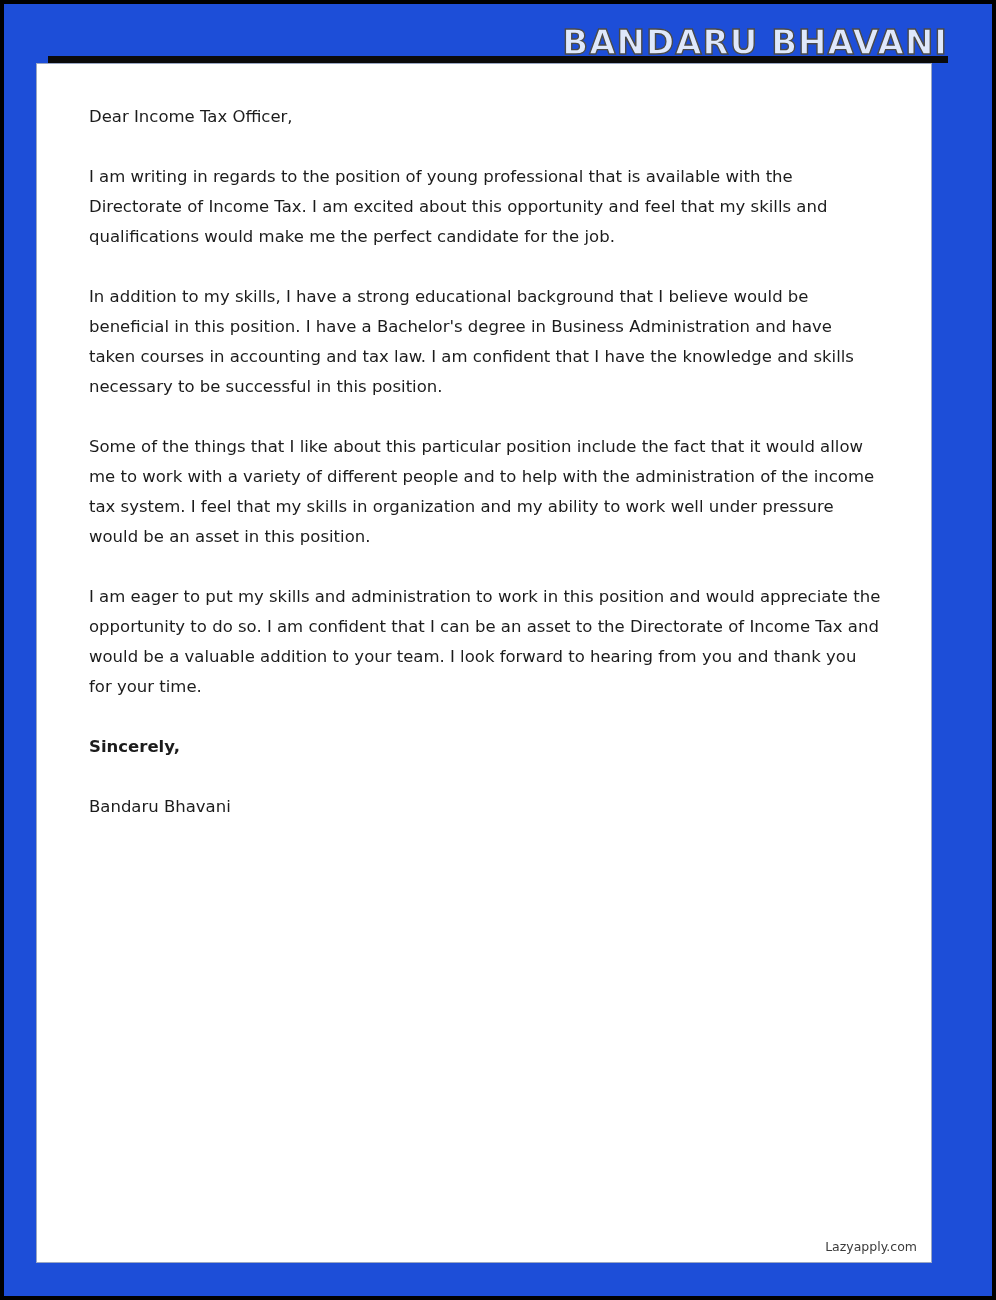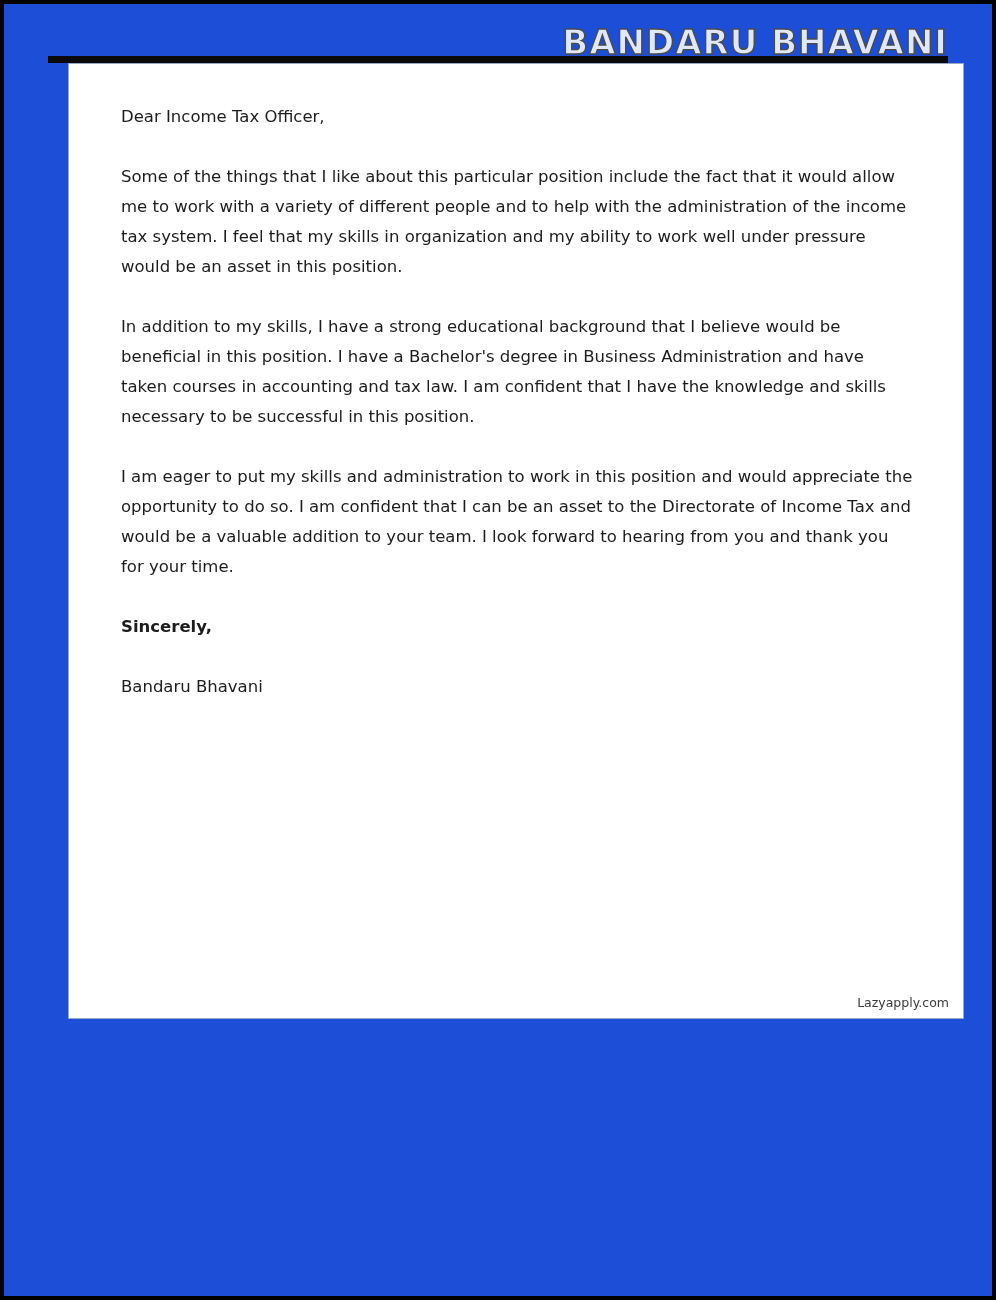--- a/index.html
+++ b/index.html
@@ -38,24 +38,24 @@
   .header-rule {
     position: absolute;
     left: 44px;
     top: 52px;
     width: 900px;
     height: 7px;
     background: #0a0a0a;
   }
   .sheet {
     position: absolute;
-    left: 64px;
+    left: 32px;
     top: 59px;
     width: 896px;
-    height: 956px;
+    height: 1200px;
     background: #ffffff;
     border: 1px solid #9aa7c4;
   }
   .letter {
     position: absolute;
     left: 52px;
     top: 38px;
     right: 48px;
     font-size: 16.5px;
     line-height: 30px;
@@ -89,22 +89,23 @@
 <body>
 
 <div class="page">
 
   <div class="header-name">BANDARU BHAVANI</div>
   <div class="header-rule"></div>
 
   <div class="sheet">
     <div class="letter">
       <p>Dear Income Tax Officer,</p>
+      <p>I am writing in regards to the position of young professional that is available with the Directorate of Income Tax. I am excited about this opportunity and feel that my skills and qualifications would make me the perfect candidate for the job.</p>
+      <p>In addition to my skills, I have a strong educational background that I believe would be beneficial in this position. I have a Bachelor's degree in Business Administration and have taken courses in accounting and tax law. I am confident that I have the knowledge and skills necessary to be successful in this position.</p>
       <p>Some of the things that I like about this particular position include the fact that it would allow me to work with a variety of different people and to help with the administration of the income tax system. I feel that my skills in organization and my ability to work well under pressure would be an asset in this position.</p>
-      <p>In addition to my skills, I have a strong educational background that I believe would be beneficial in this position. I have a Bachelor's degree in Business Administration and have taken courses in accounting and tax law. I am confident that I have the knowledge and skills necessary to be successful in this position.</p>
       <p>I am eager to put my skills and administration to work in this position and would appreciate the opportunity to do so. I am confident that I can be an asset to the Directorate of Income Tax and would be a valuable addition to your team. I look forward to hearing from you and thank you for your time.</p>
       <p class="signoff">Sincerely,</p>
       <p class="signer">Bandaru Bhavani</p>
     </div>
     <div class="footer-brand">Lazyapply.com</div>
   </div>
 
 </div>
 
 </body></html>

